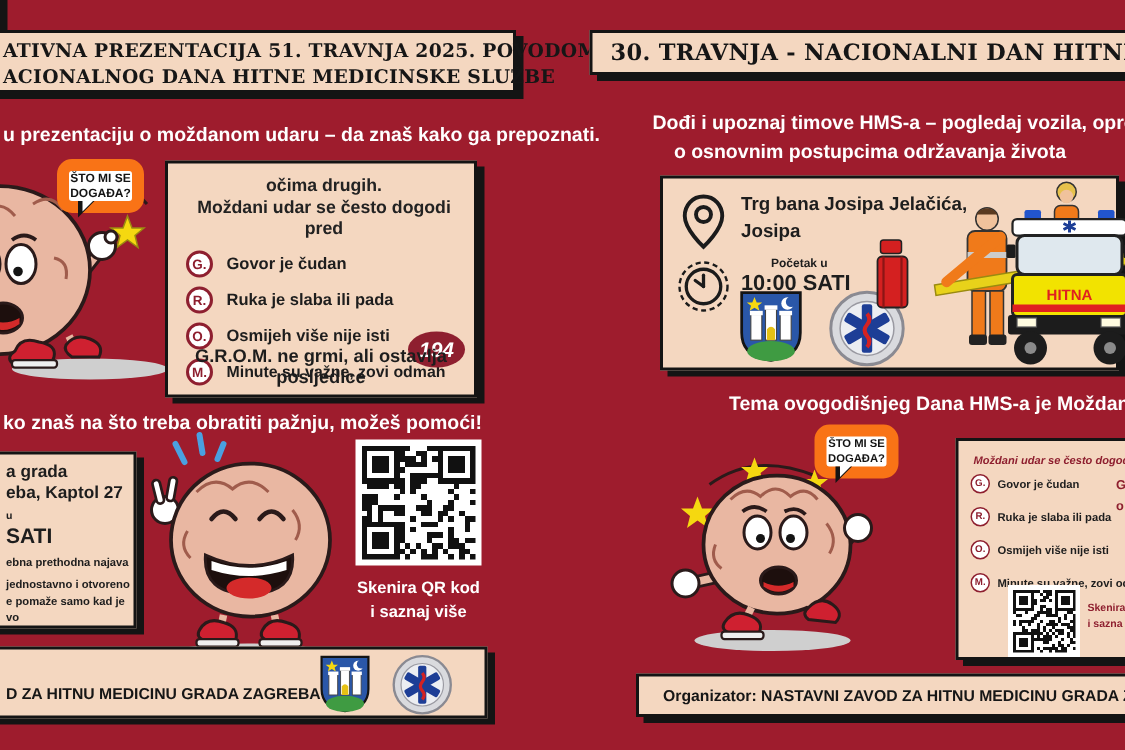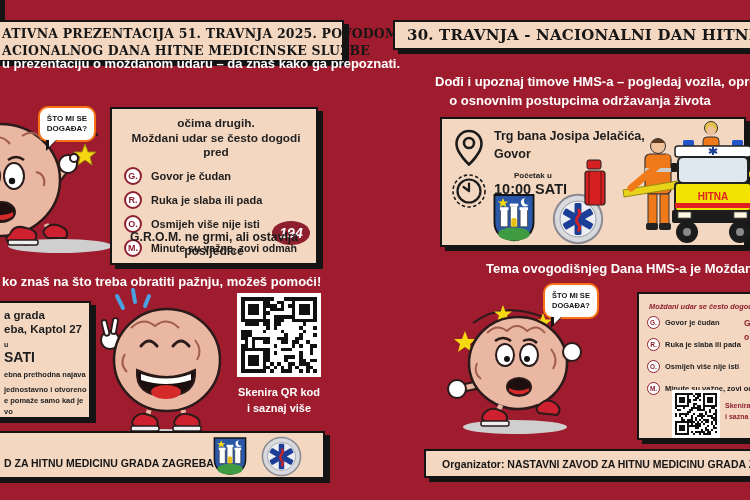--- a/index.html
+++ b/index.html
@@ -15,21 +15,21 @@
     background:#f4d7c0;border:2px solid #141414;
     box-shadow:5px 4px 0 #141414;
   }
   .serif-title{
     font-family:"DejaVu Serif","Liberation Serif",serif;
     font-weight:700;color:#161616;letter-spacing:.2px;white-space:nowrap;
   }
   .white-line{color:#ffffff;font-weight:700;white-space:nowrap;}
   
   .bubble{
-    position:absolute;background:#ffffff;border:2px solid #f97316;border-radius:10px;
+    position:absolute;background:#ffffff;border:8px solid #f97316;border-radius:10px;
     display:flex;flex-direction:column;justify-content:center;
     font-size:8px;font-weight:700;color:#141414;line-height:1.3;text-align:center;
   }
   .bubble::before{
     content:"";position:absolute;bottom:-11px;left:6px;
     border-style:solid;border-width:11px 11px 0 0;
     border-color:#141414 transparent transparent transparent;
   }
   .bubble::after{
     content:"";position:absolute;bottom:-7px;left:9px;
@@ -59,21 +59,21 @@
 
 <div id="stage">
 
   <div class="abs" style="left:0;top:0;width:5px;height:38px;background:#141414;"></div>
 
   <div class="abs panel" style="left:-14px;top:20px;width:358px;height:42px;padding:4px 0 0 14px;">
     <div class="serif-title" style="font-size:12.5px;">ATIVNA PREZENTACIJA 51. TRAVNJA 2025. POVODOM</div>
     <div class="serif-title" style="font-size:12.5px;margin-top:2px;">ACIONALNOG DANA HITNE MEDICINSKE SLUŽBE</div>
   </div>
 
-  <div class="abs white-line" style="left:2px;top:56px;font-size:13px;">u prezentaciju o moždanom udaru – da znaš kako ga prepoznati.</div>
+  <div class="abs white-line" style="left:2px;top:82px;font-size:13px;">u prezentaciju o moždanom udaru – da znaš kako ga prepoznati.</div>
 
   <svg class="abs" style="left:-48px;top:106px;" width="168" height="148" viewBox="0 0 168 148">
     <path d="M30,18 q-22,8 -6,24" fill="none" stroke="#2a1a1a" stroke-width="2"></path>
     <path d="M120,28 q14,-12 26,2" fill="none" stroke="#2a1a1a" stroke-width="2"></path>
     <polygon points="133,38 136,46 144,46 138,51 140,59 133,54 126,59 128,51 122,46 130,46" fill="#f5d810" stroke="#9a8a10" stroke-width="1"></polygon>
     <ellipse cx="108" cy="140" rx="52" ry="7" fill="#cfcfcf"></ellipse>
     <path d="M96,85 L114,62" stroke="#2a1a1a" stroke-width="9" stroke-linecap="round"></path>
     <path d="M96,85 L114,62" stroke="#e9b7a2" stroke-width="5" stroke-linecap="round"></path>
     <ellipse cx="48" cy="74" rx="60" ry="56" fill="#e9b7a2" stroke="#2a1a1a" stroke-width="2.5"></ellipse>
     <path d="M18,36 q10,-10 20,0 q10,-10 20,2" fill="none" stroke="#a05c4c" stroke-width="2"></path>
@@ -343,21 +343,21 @@
 
   <div class="abs white-line" style="left:435px;top:74px;font-size:13px;">Dođi i upoznaj timove HMS-a – pogledaj vozila, opremu i</div>
   <div class="abs white-line" style="left:445px;top:93px;width:270px;text-align:center;font-size:13px;">o osnovnim postupcima održavanja života</div>
 
   <div class="abs panel" style="left:440px;top:117px;width:306px;height:130px;">
     <svg style="position:absolute;left:12px;top:10px;" width="30" height="38" viewBox="0 0 30 38">
       <path d="M15,2 C7.5,2 2.5,8 2.5,15 c0,9 12.5,20.5 12.5,20.5 S27.5,24 27.5,15 C27.5,8 22.5,2 15,2 z" fill="none" stroke="#1b1b1b" stroke-width="2.6"></path>
       <circle cx="15" cy="14" r="5" fill="none" stroke="#1b1b1b" stroke-width="2.6"></circle>
     </svg>
     <div style="position:absolute;left:52px;top:10px;font-size:12.5px;font-weight:700;color:#1d1d1d;white-space:nowrap;">Trg bana Josipa Jelačića,</div>
-    <div style="position:absolute;left:52px;top:28px;font-size:12.5px;font-weight:700;color:#1d1d1d;">Govor</div>
+    <div style="position:absolute;left:52px;top:28px;font-size:12.5px;font-weight:700;color:#1d1d1d;">Josipa</div>
     <svg style="position:absolute;left:9px;top:54px;" width="36" height="36" viewBox="0 0 36 36">
       <circle cx="18" cy="18" r="16" fill="none" stroke="#1b1b1b" stroke-width="1.6" stroke-dasharray="3.4,2.4"></circle>
       <circle cx="18" cy="18" r="11.5" fill="none" stroke="#1b1b1b" stroke-width="2.2"></circle>
       <path d="M18,18 L18,10.5" stroke="#1b1b1b" stroke-width="2.2" stroke-linecap="round"></path>
       <path d="M18,18 L12.5,14" stroke="#1b1b1b" stroke-width="2.2" stroke-linecap="round"></path>
     </svg>
     <div style="position:absolute;left:52px;top:52px;font-size:8px;font-weight:600;color:#1d1d1d;padding-left:20px;">Početak u</div>
     <div style="position:absolute;left:52px;top:62px;font-size:14.5px;font-weight:700;color:#1d1d1d;">10:00 SATI</div>
     <svg style="position:absolute;left:50px;top:72px;" width="44" height="52" viewBox="0 0 36 42">
       <path d="M2,3 h32 v22 q0,13 -16,15 q-16,-2 -16,-15 z" fill="#2a57a8" stroke="#141414" stroke-width="1.5"></path>

